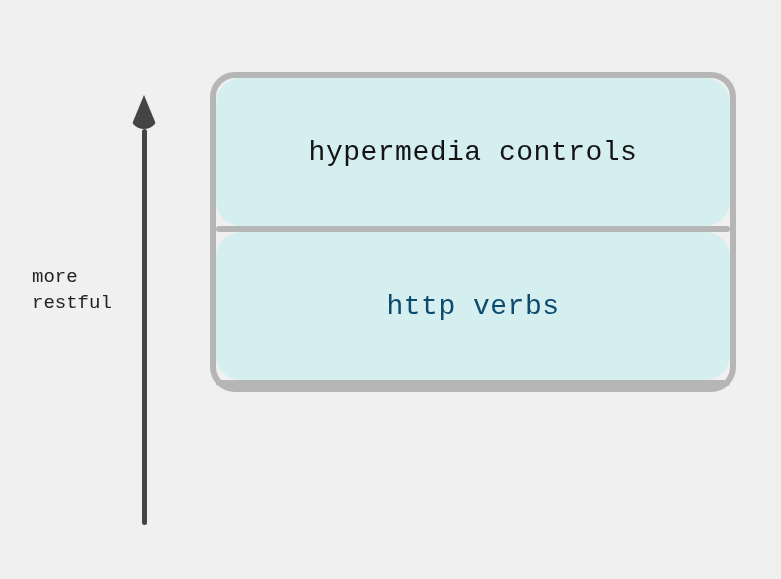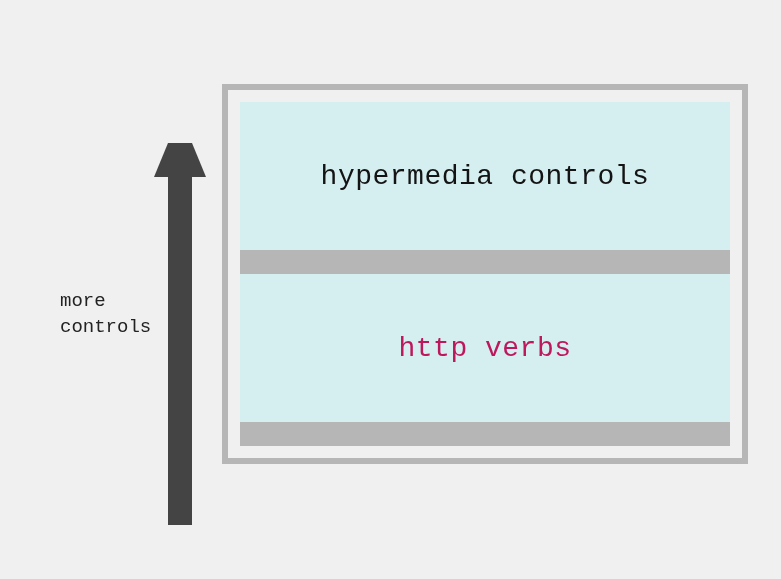--- a/index.html
+++ b/index.html
@@ -1,18 +1,19 @@
 <!DOCTYPE html>
 <html><head>
   <meta charset="utf-8">
   <style>
     * {
       margin: 0;
-      padding: 12px;
+      padding: 0;
       box-sizing: border-box;
+      border-radius: 25px;
     }
     body {
       width: 781px;
       height: 579px;
       background: #f0f0f0;
       font-family: "Courier New", monospace;
       position: relative;
       overflow: hidden;
     }
     .arrow-container {
@@ -31,21 +32,21 @@
       border-right: 14px solid transparent;
       border-bottom: 34px solid #444444;
     }
     .arrow-shaft {
       width: 5px;
       height: 396px;
       background: #444444;
     }
     .arrow-label {
       position: absolute;
-      left: 24px;
+      left: 32px;
       top: 265px;
       font-size: 19px;
       line-height: 1.35;
       color: #222222;
       font-family: "Courier New", monospace;
     }
     .stack-container {
       position: absolute;
       left: 210px;
       top: 72px;
@@ -62,38 +63,38 @@
       justify-content: center;
       font-size: 28px;
       font-family: "Courier New", monospace;
       letter-spacing: 0.5px;
     }
     .level.emphasized {
       color: #141414;
       font-weight: 500;
     }
     .level.muted {
-      color: #be185d;
+      color: #0c4a6e;
     }
     .divider {
       height: 6px;
       background: #b6b6b6;
     }
   </style>
 </head>
 <body>
 
 <div class="arrow-container">
   <div class="arrow-head"></div>
   <div class="arrow-shaft"></div>
 </div>
 
 <div class="arrow-label">
   <span>more</span><br>
-  <span>controls</span>
+  <span>restful</span>
 </div>
 
 <div class="stack-container">
   <div class="level emphasized">
     <span>hypermedia controls</span>
   </div>
   <div class="divider"></div>
   <div class="level muted">
     <span>http verbs</span>
   </div>

